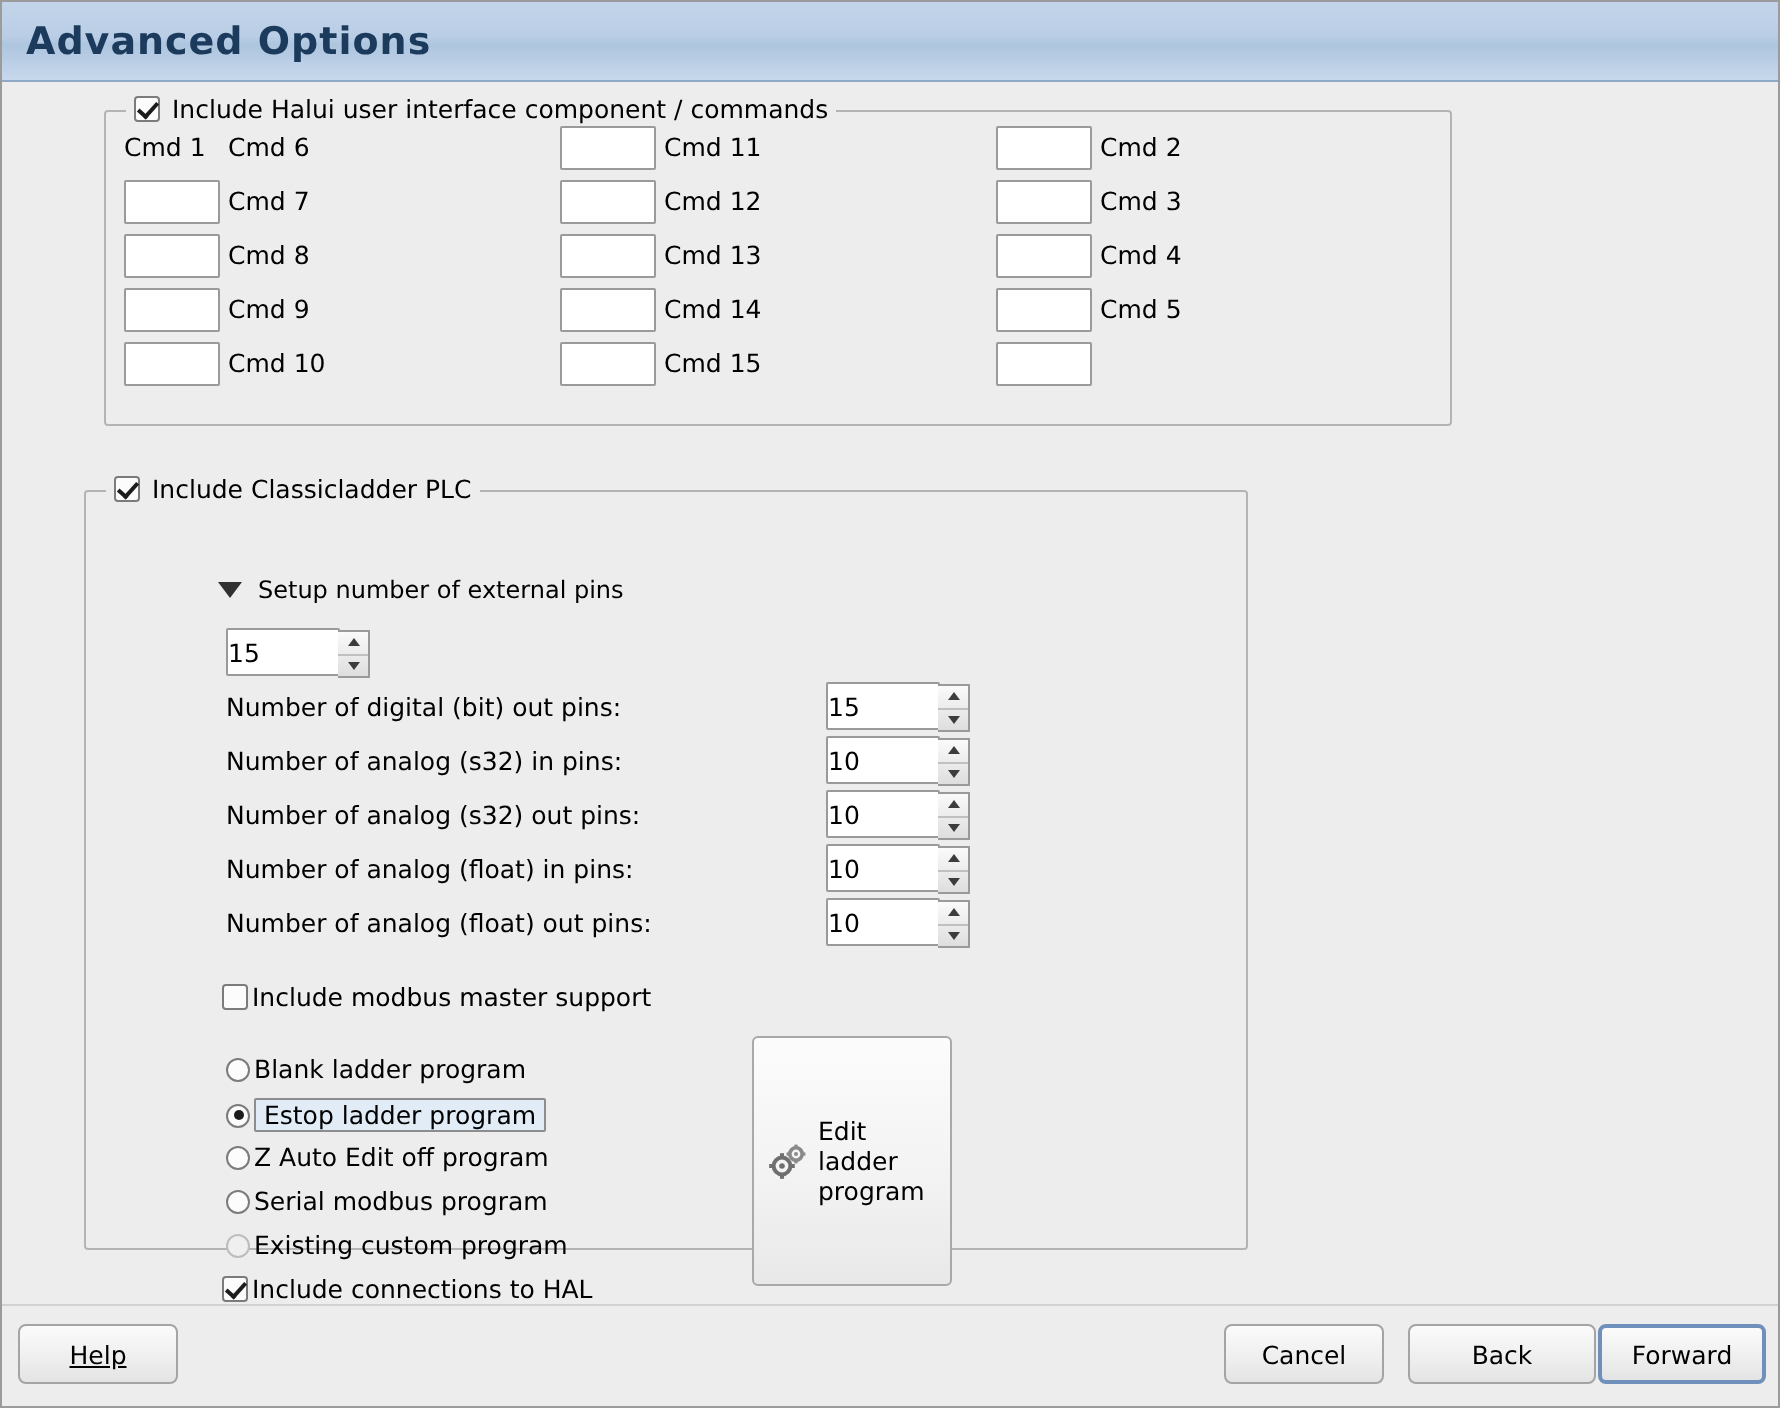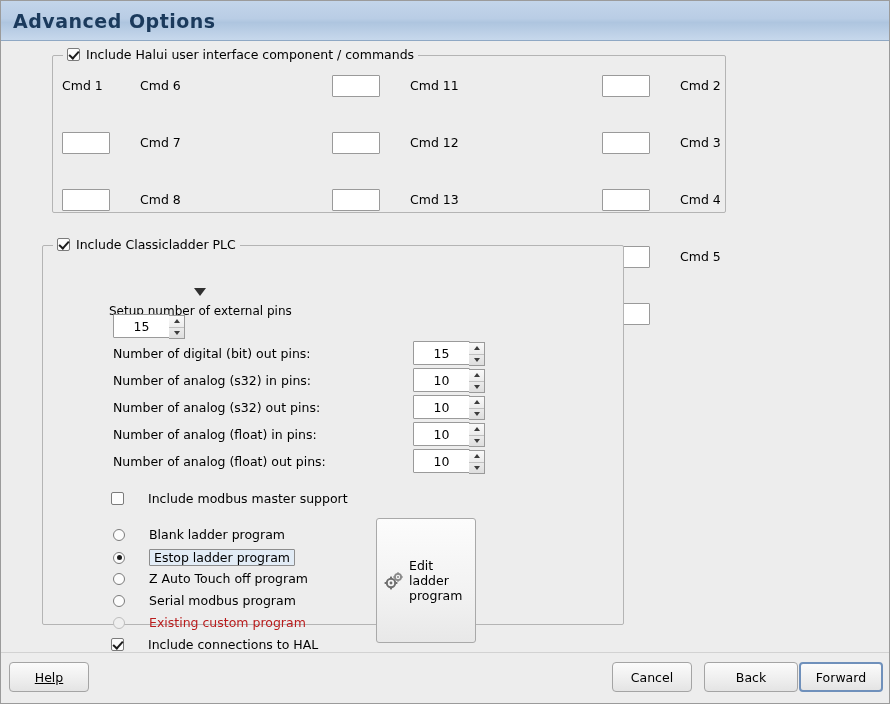--- a/index.html
+++ b/index.html
@@ -116,28 +116,27 @@
     border-radius: 50%;
   }
   .radio.disabled {
     border-color: #bdbdbd;
     background: #efefef;
   }
   
   #cmd-grid {
     position: absolute;
     left: 9px;
-    top: 16px;
+    top: 4px;
     display: grid;
     grid-template-columns: 48px 162px 48px 162px 48px 162px;
     grid-auto-rows: 27px;
     column-gap: 4px;
     row-gap: 0px;
     align-items: center;
-    gap: 30px;
   }
   .cmd-label {
     font-size: 12.5px;
     color: #000;
     white-space: nowrap;
   }
   .txtinput {
     height: 22px;
     border: 1px solid #9a9a9a;
     background: #ffffff;
@@ -153,21 +152,20 @@
   }
   .txtinput.focus {
     border: 1px solid #7d95b0;
   }
   
   .expander-row {
     position: absolute;
     display: flex;
     align-items: center;
     gap: 8px;
-    flex-direction: column;
   }
   .tri {
     width: 0;
     height: 0;
     border-left: 6px solid transparent;
     border-right: 6px solid transparent;
     border-top: 8px solid #303030;
     flex: none;
   }
   .spin-row {
@@ -181,21 +179,20 @@
   }
   .spinbox {
     position: relative;
     width: 57px;
     height: 24px;
     border: 1px solid #9a9a9a;
     background: #ffffff;
     box-sizing: border-box;
     display: flex;
     align-items: center;
-    justify-content: center;
     font-size: 12.5px;
     border-radius: 1px;
   }
   .spin-btns {
     position: absolute;
     right: -16px;
     top: 0;
     width: 16px;
     height: 24px;
     border: 1px solid #9a9a9a;
@@ -221,30 +218,30 @@
   .arrow-dn {
     width: 0; height: 0;
     border-left: 3.5px solid transparent;
     border-right: 3.5px solid transparent;
     border-top: 4px solid #3c3c3c;
   }
   .opt-row {
     position: absolute;
     display: flex;
     align-items: center;
-    gap: 24px;
+    gap: 2px;
     font-size: 12.5px;
   }
   .sel-outline {
     border: 1px solid #8d8d8d;
     background: #e2ecf6;
     padding: 0px 4px;
     border-radius: 1px;
   }
-  .muted { color: #b91c1c; }
+  .muted { color: #000000; }
   
   .ladder-btn {
     position: absolute;
     width: 100px;
     height: 125px;
     border: 1px solid #a9a9a9;
     background: linear-gradient(to bottom, #fcfcfc 0%, #f2f2f2 60%, #e8e8e8 100%);
     border-radius: 3px;
     display: flex;
     align-items: center;
@@ -451,21 +448,21 @@
       <div class="opt-row" style="left:70px; top:281px;">
         <span class="radio"></span>
         <span>Blank ladder program</span>
       </div>
       <div class="opt-row" style="left:70px; top:303px;">
         <span class="radio sel"></span>
         <span class="sel-outline">Estop ladder program</span>
       </div>
       <div class="opt-row" style="left:70px; top:325px;">
         <span class="radio"></span>
-        <span>Z Auto Touch off program</span>
+        <span>Z Auto Edit off program</span>
       </div>
       <div class="opt-row" style="left:70px; top:347px;">
         <span class="radio"></span>
         <span>Serial modbus program</span>
       </div>
       <div class="opt-row" style="left:70px; top:369px;">
         <span class="radio disabled"></span>
         <span class="muted">Existing custom program</span>
       </div>
 

